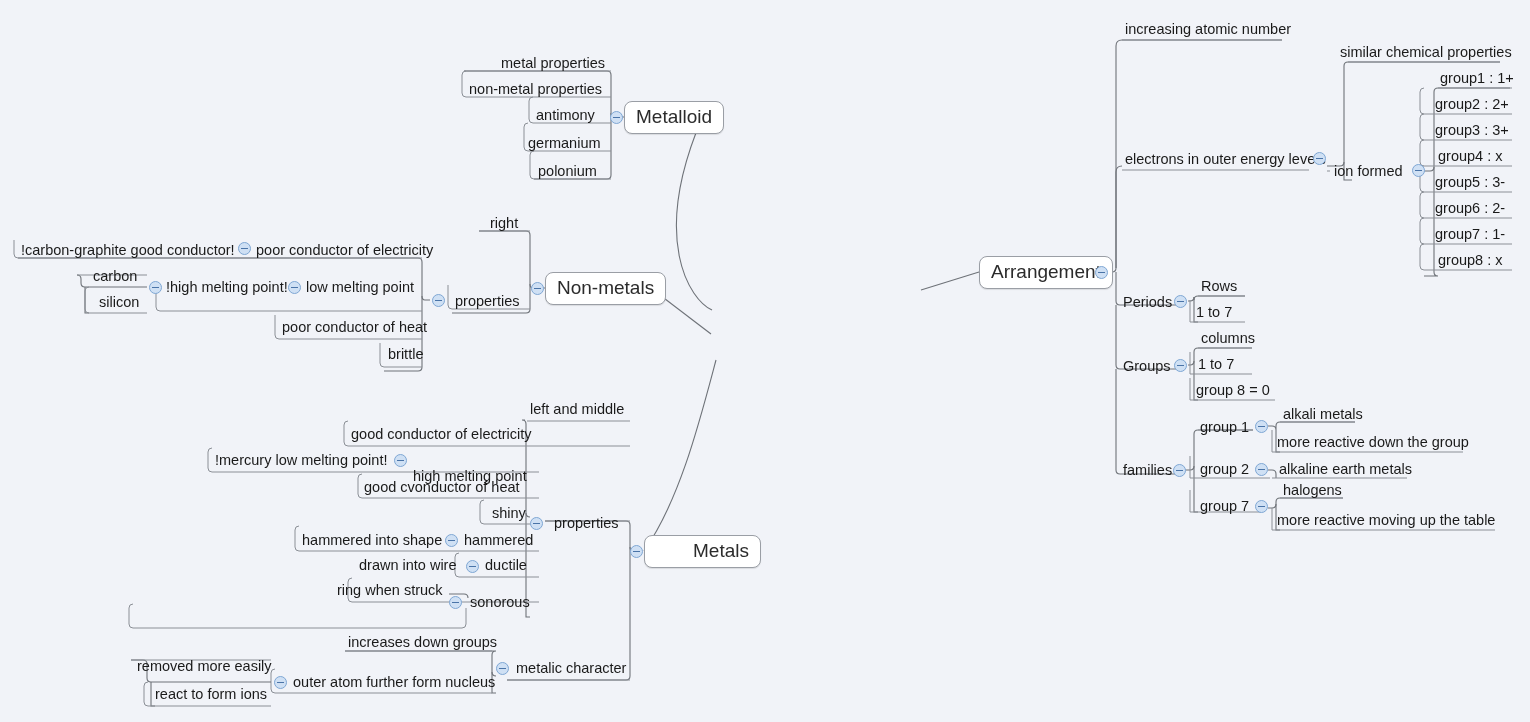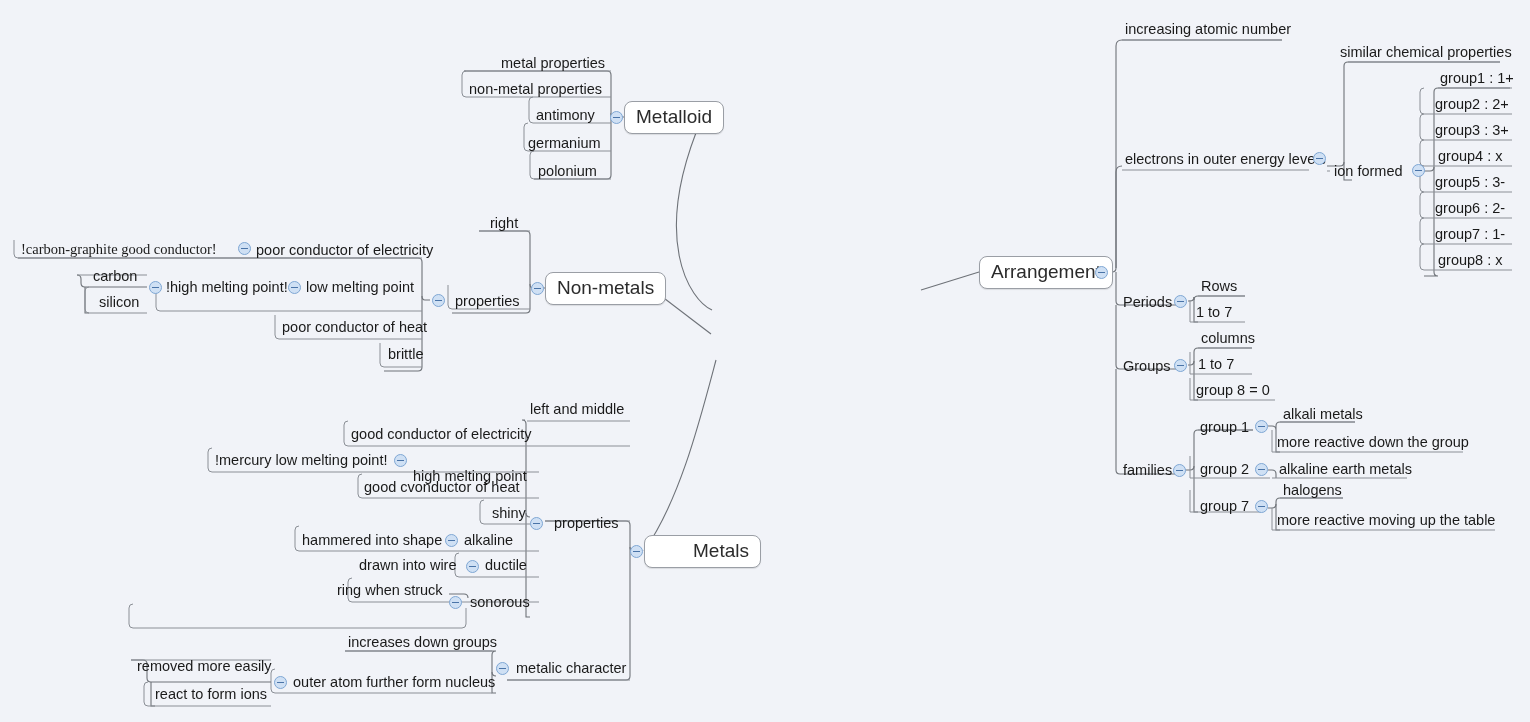--- a/index.html
+++ b/index.html
@@ -253,21 +253,21 @@
     <span>Non-metals</span>
   </div>
   <div class="toggle" style="left:531px;top:282px;"></div>
 
   <div class="lbl" style="left:487px;top:231px;">right</div>
   <div class="lbl" style="left:452px;top:309px;">properties</div>
   <div class="toggle" style="left:432px;top:294px;"></div>
 
   <div class="lbl" style="left:253px;top:258px;">poor conductor of electricity</div>
   <div class="toggle" style="left:238px;top:242px;"></div>
-  <div class="lbl" style="left:18px;top:258px;font-family:Liberation Serif, serif;">!carbon-graphite good conductor!</div>
+  <div class="lbl" style="left:18px;top:258px;">!carbon-graphite good conductor!</div>
 
   <div class="lbl" style="left:303px;top:295px;">low  melting point</div>
   <div class="toggle" style="left:288px;top:281px;"></div>
   <div class="lbl" style="left:163px;top:295px;">!high melting point!</div>
   <div class="toggle" style="left:149px;top:281px;"></div>
   <div class="lbl" style="left:90px;top:284px;">carbon</div>
   <div class="lbl" style="left:96px;top:310px;">silicon</div>
 
   <div class="lbl" style="left:279px;top:335px;">poor conductor of heat</div>
   <div class="lbl" style="left:385px;top:362px;">brittle</div>
@@ -282,21 +282,21 @@
   <div class="toggle" style="left:530px;top:517px;"></div>
   <div class="lbl" style="left:513px;top:676px;">metalic character</div>
   <div class="toggle" style="left:496px;top:662px;"></div>
 
   <div class="lbl" style="left:348px;top:442px;">good conductor of electricity</div>
   <div class="lbl" style="left:410px;top:484px;text-align:right;">high melting point</div>
   <div class="toggle" style="left:394px;top:454px;"></div>
   <div class="lbl" style="left:212px;top:468px;">!mercury low melting point!</div>
   <div class="lbl" style="left:361px;top:495px;">good cvonductor of heat</div>
   <div class="lbl" style="left:489px;top:521px;">shiny</div>
-  <div class="lbl" style="left:461px;top:548px;">alkaline</div>
+  <div class="lbl" style="left:461px;top:548px;">hammered</div>
   <div class="toggle" style="left:445px;top:534px;"></div>
   <div class="lbl" style="left:299px;top:548px;">hammered into shape</div>
   <div class="lbl" style="left:482px;top:573px;">ductile</div>
   <div class="toggle" style="left:466px;top:560px;"></div>
   <div class="lbl" style="left:356px;top:573px;">drawn into wire</div>
   <div class="lbl" style="left:467px;top:610px;">sonorous</div>
   <div class="toggle" style="left:449px;top:596px;"></div>
   <div class="lbl" style="left:334px;top:598px;">ring when struck</div>
 
   <div class="lbl" style="left:345px;top:650px;">increases down groups</div>

